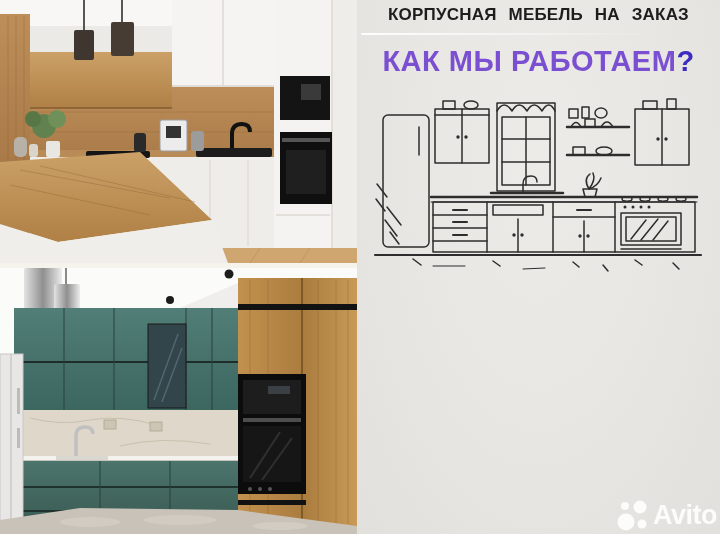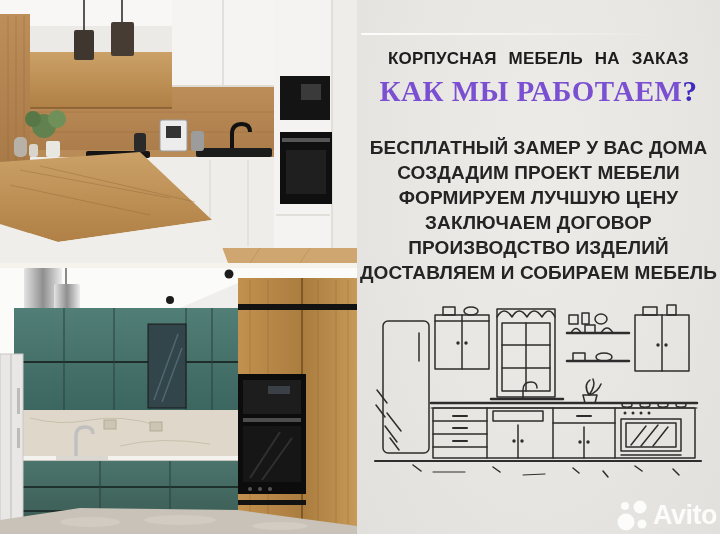--- a/index.html
+++ b/index.html
@@ -15,28 +15,28 @@
   
   .right-panel{
     flex:1;position:relative;text-align:center;
     background:radial-gradient(ellipse at 50% 30%, #edebe7 0%, #e8e6e2 55%, #e2e0dc 100%);
     display:flex;flex-direction:column;align-items:center;
   }
   .shine-line{
     position:absolute;top:33px;left:4px;width:300px;height:2px;border-radius:2px;
     background:linear-gradient(90deg, rgba(255,255,255,.95), rgba(255,255,255,0));
   }
-  .panel-inner{padding-top:44px;width:100%;}
+  .panel-inner{width:100%;}
   .header-line{
     font-size:17px;font-weight:700;color:#1d1d1d;line-height:29px;
     letter-spacing:.2px;word-spacing:7px;
   }
   .section-title{
-    font-size:29px;font-weight:600;color:#7a4fd2;
-    letter-spacing:.5px;line-height:36px;font-family:Liberation Serif, serif;
+    margin-top:14px;font-size:29px;font-weight:600;color:#7a4fd2;
+    letter-spacing:.5px;line-height:36px;
   }
   .section-title .qmark{font-weight:800;color:#3e2cc0;}
   .services{margin-top:26px;}
   .service-line{
     font-size:19px;font-weight:700;color:#242424;line-height:25px;letter-spacing:.1px;
   }
   .sketch-wrap{margin-top:10px;display:flex;justify-content:center;}
   
   .watermark{
     position:absolute;right:3px;bottom:2px;display:flex;align-items:center;gap:3px;
@@ -263,28 +263,20 @@
   <div class="right-panel">
     <div class="shine-line"></div>
 
     <div class="panel-inner">
       <div class="header-line">КОРПУСНАЯ МЕБЕЛЬ НА ЗАКАЗ</div>
 
       <div class="section-title">
         <span>КАК МЫ РАБОТАЕМ</span><span class="qmark">?</span>
       </div>
 
-      <div class="services">
-        <div class="service-line">БЕСПЛАТНЫЙ ЗАМЕР У ВАС ДОМА</div>
-        <div class="service-line">СОЗДАДИМ ПРОЕКТ МЕБЕЛИ</div>
-        <div class="service-line">ФОРМИРУЕМ ЛУЧШУЮ ЦЕНУ</div>
-        <div class="service-line">ЗАКЛЮЧАЕМ ДОГОВОР</div>
-        <div class="service-line">ПРОИЗВОДСТВО ИЗДЕЛИЙ</div>
-        <div class="service-line">ДОСТАВЛЯЕМ И СОБИРАЕМ МЕБЕЛЬ</div>
-      </div>
 
       <div class="sketch-wrap">
         <svg width="332" height="186" viewBox="0 0 332 186" role="img" aria-label="hand-drawn-kitchen-sketch">
           <g fill="none" stroke="#2d2d2d" stroke-width="1.5" stroke-linecap="round" stroke-linejoin="round">
 
             <rect x="10" y="26" width="46" height="132" rx="5"></rect>
             <line x1="46" y1="38" x2="46" y2="66"></line>
             <path d="M14,118 l14,18 M12,131 l12,16 M17,143 l9,12"></path>
             <path d="M4,95 l10,13 M3,110 l9,12"></path>
 

